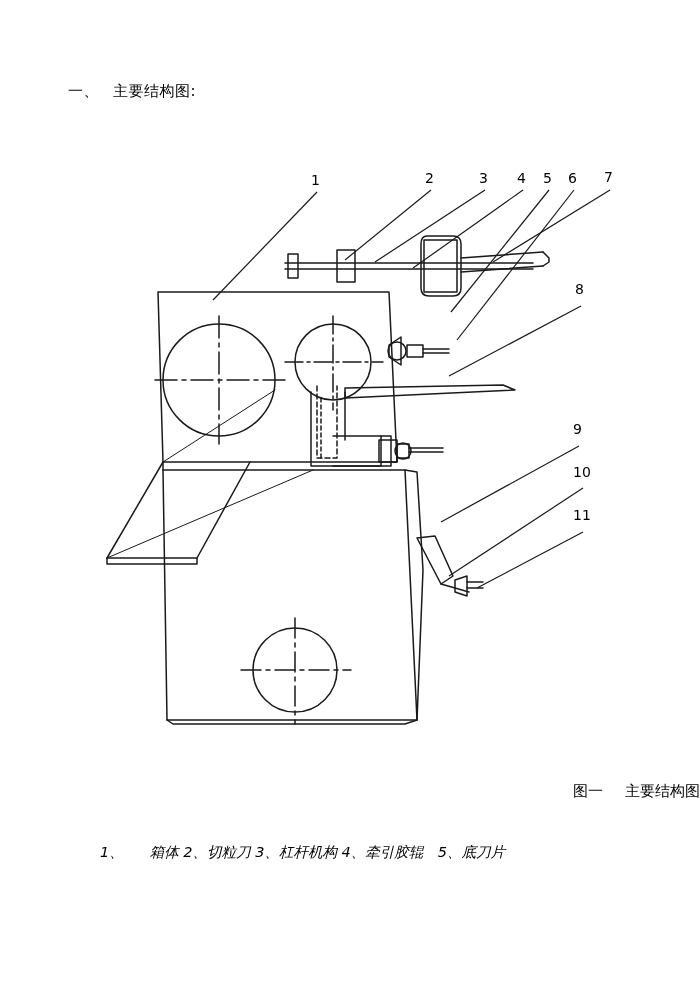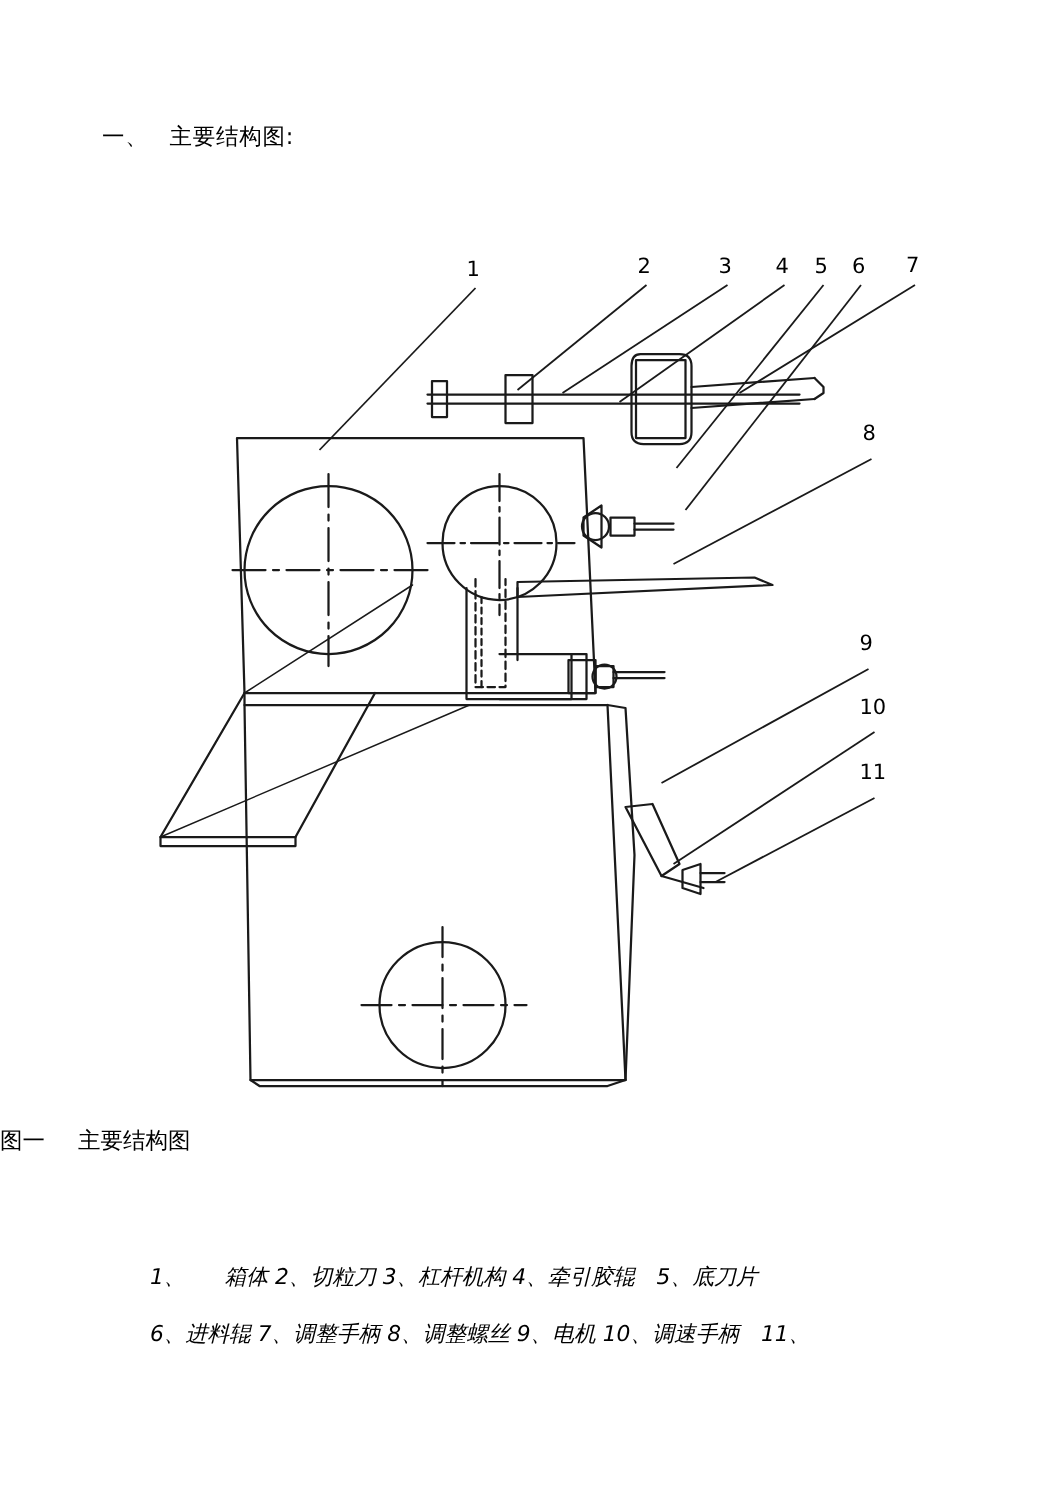--- a/index.html
+++ b/index.html
@@ -39,23 +39,23 @@
     top: 140px;
     width: 620px;
     height: 620px;
   }
   .figure-wrap svg {
     display: block;
   }
   .fig-caption {
     position: absolute;
     left: 0;
-    top: 751px;
+    top: 782px;
     width: 700px;
-    text-align: left;
+    text-align: right;
     font-size: 15px;
     font-family: Liberation Mono, monospace;
   }
   .fig-caption .cap-label {
     margin-right: 22px;
   }
   .legend {
     position: absolute;
     left: 100px;
     top: 833px;
@@ -180,18 +180,15 @@
   </div>
 
   <div class="fig-caption">
     <span class="cap-label">图一</span><span>主要结构图</span>
   </div>
 
   <div class="legend">
     <div class="line">
       <span class="lead">1、</span><span>箱体 2、切粒刀 3、杠杆机构 4、牵引胶辊　5、底刀片</span>
     </div>
-    <div class="line">
-      <span>6、进料辊 7、调整手柄 8、调整螺丝 9、电机 10、调速手柄　11、</span>
-    </div>
   </div>
 
 </div>
 
 </body></html>

